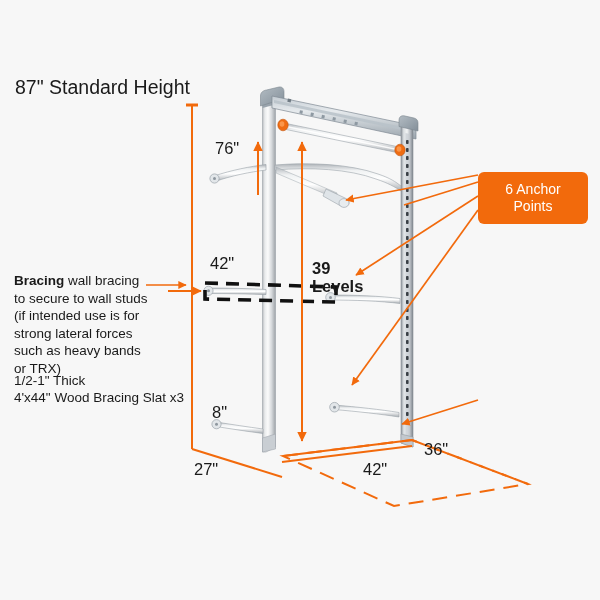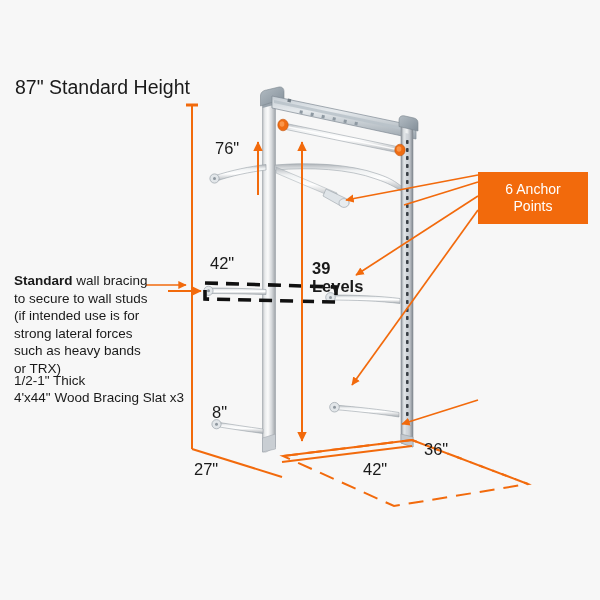--- a/index.html
+++ b/index.html
@@ -293,22 +293,22 @@
 
   <div class="txt t-dim" style="left:194px; top:461px;">27"</div>
 
   <div class="txt t-dim" style="left:363px; top:461px;">42"</div>
 
   <div class="txt t-dim" style="left:424px; top:441px;">36"</div>
 
   <div class="txt t-dimb" style="left:312px; top:222px;">39</div>
   <div class="txt t-dimb" style="left:312px; top:240px;">Levels</div>
 
-  <div class="txt t-body" style="left:14px; top:272px; width:136px;"><b>Standard</b><span> wall bracing to secure to wall studs (if intended use is for strong lateral forces such as heavy bands or TRX)</span></div>
+  <div class="txt t-body" style="left:14px; top:272px; width:136px;"><b>Bracing</b><span> wall bracing to secure to wall studs (if intended use is for strong lateral forces such as heavy bands or TRX)</span></div>
 
   <div class="txt t-body" style="left:14px; top:372px; width:180px;">1/2-1" Thick</div>
   <div class="txt t-body" style="left:14px; top:389px; width:200px;">4'x44" Wood Bracing Slat x3</div>
 
-  <div class="badge" style="left:478px; top:172px; width:110px; height:52px;">6 Anchor
+  <div class="badge" style="left:478px; top:172px; width:110px; height:52px;border-radius:6px;">6 Anchor
 Points</div>
 
 
 </div>
 
 </body></html>

